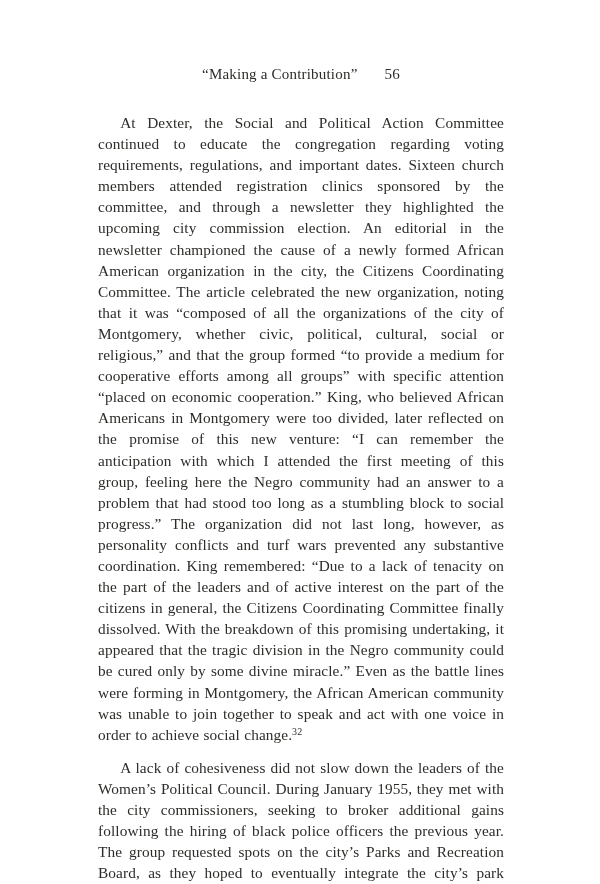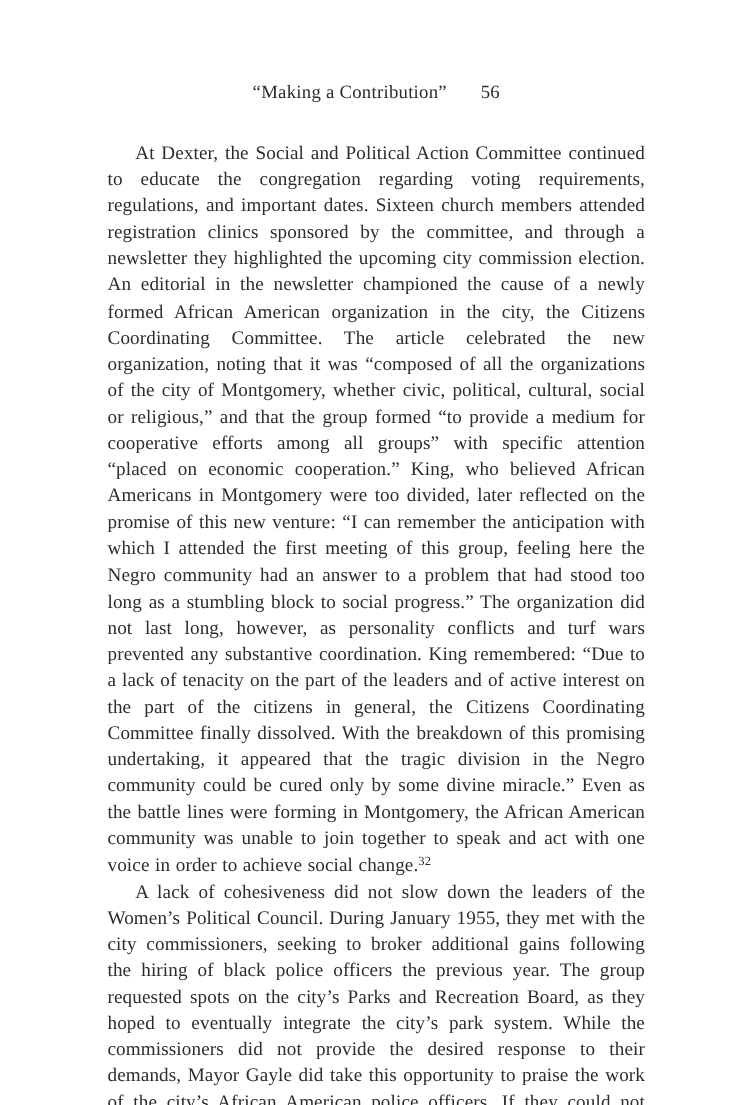--- a/index.html
+++ b/index.html
@@ -23,21 +23,21 @@
     display: flex;
     justify-content: center;
     align-items: baseline;
     gap: 27px;
     font-size: 15px;
     letter-spacing: 0.2px;
     margin-bottom: 29px;
     color: #2e2c29;
   }
   .body-text p.para {
-    margin: 0;
+    margin: 12px;
     font-size: 15.3px;
     line-height: 21.1px;
     text-align: justify;
     text-indent: 1.45em;
     letter-spacing: 0.1px;
     word-spacing: 0.5px;
   }
   .footnote-ref {
     font-size: 10px;
     line-height: 0;

